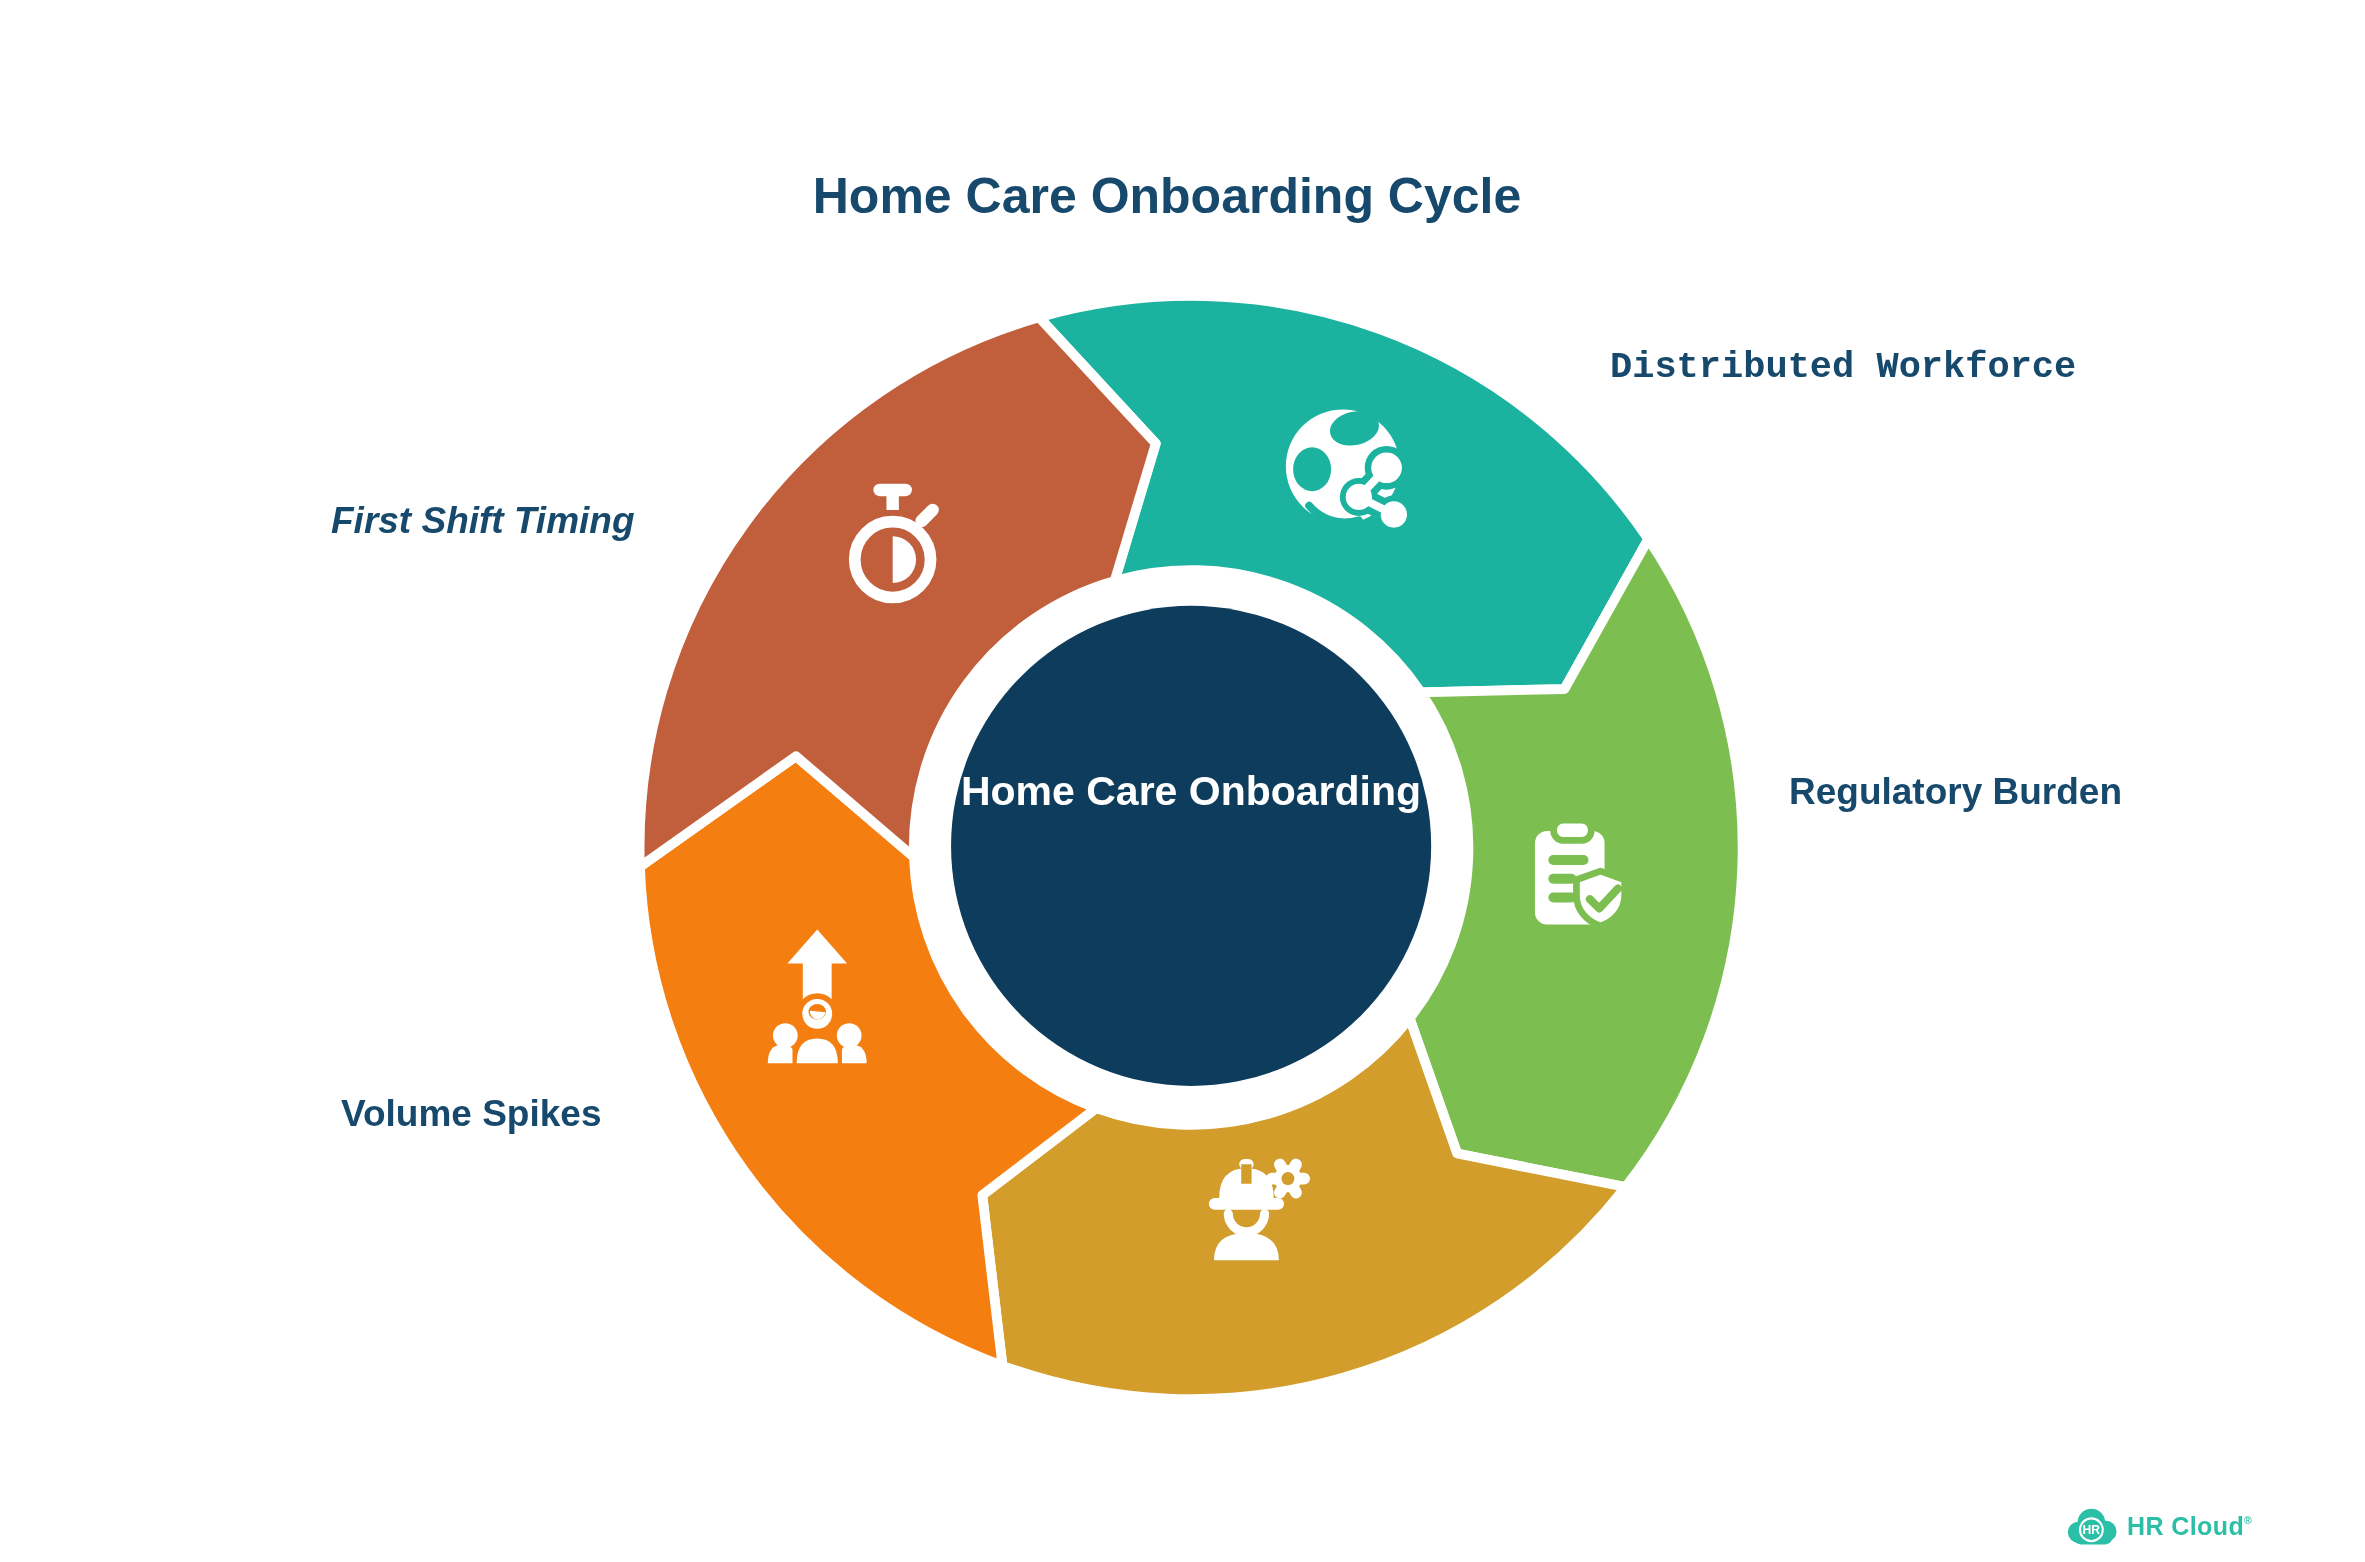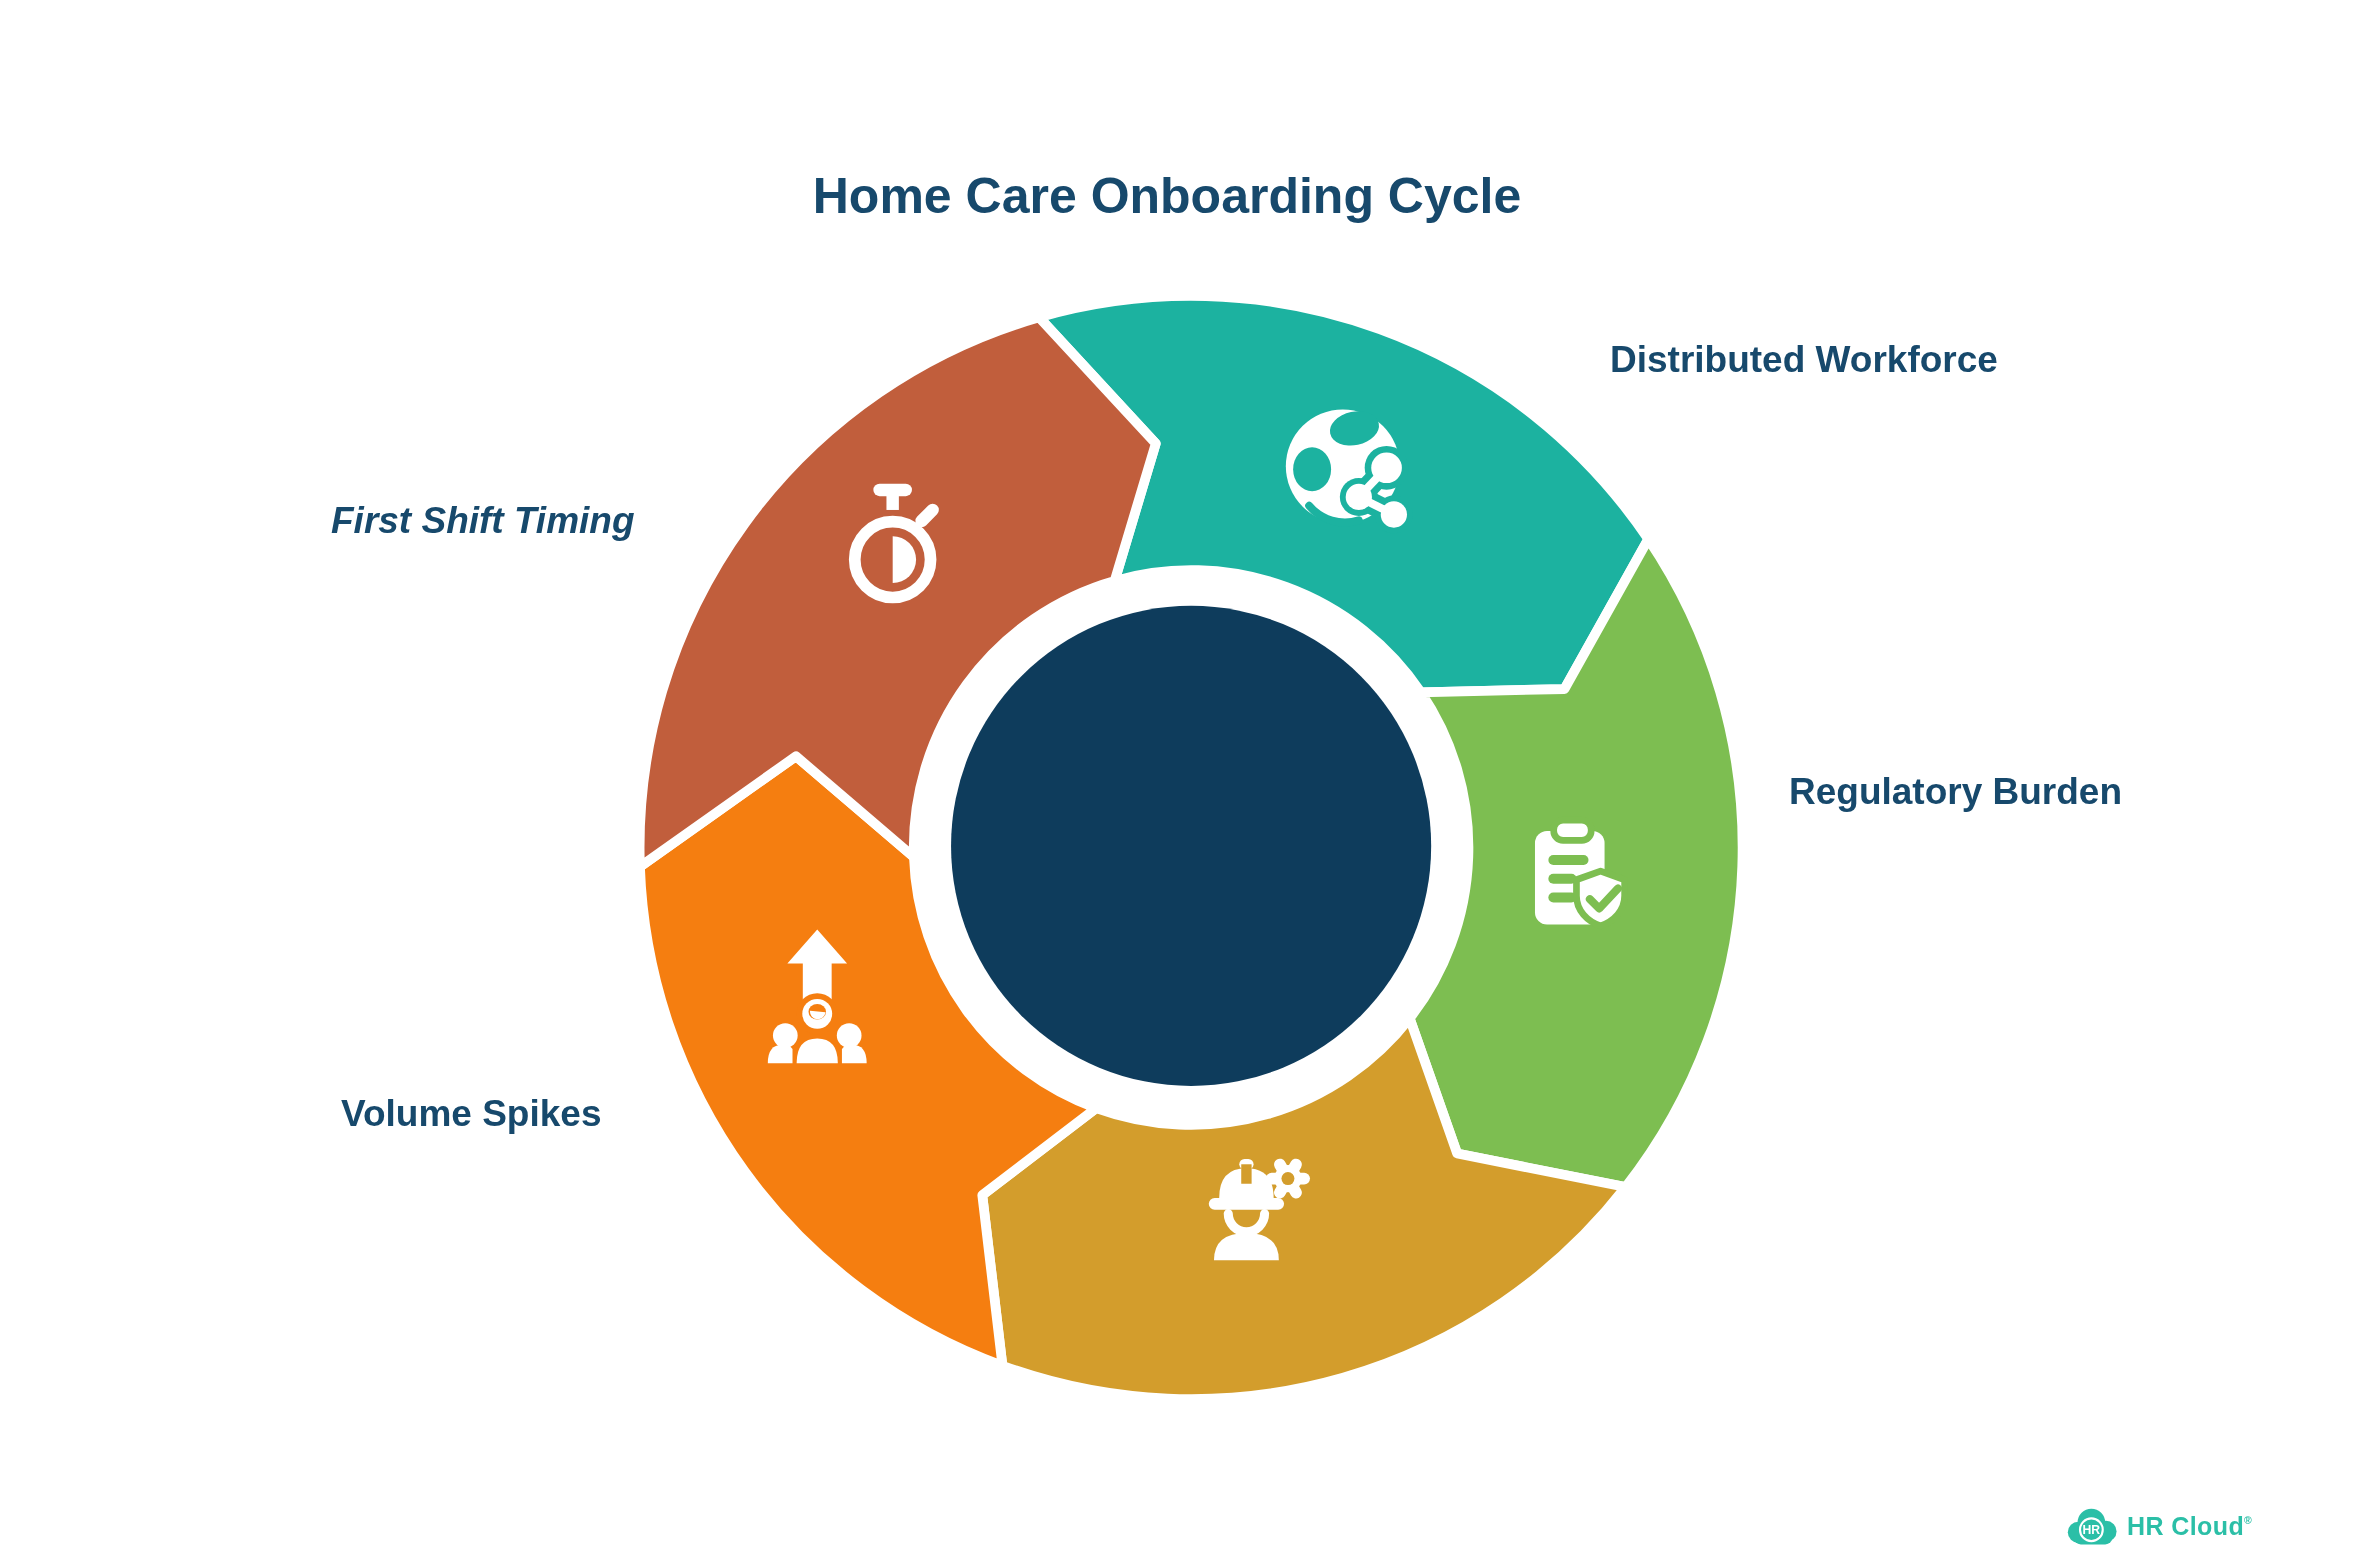--- a/index.html
+++ b/index.html
@@ -13,21 +13,21 @@
   .stage{position:absolute;inset:0;}
   svg.wheel{position:absolute;left:0;top:0;}
   .title{
     position:absolute;left:1167px;top:167px;transform:translateX(-50%);
     font-size:50px;font-weight:700;color:#17496C;white-space:nowrap;
   }
   .seg-label{
     position:absolute;font-size:37px;font-weight:700;color:#17496C;
     white-space:nowrap;line-height:1.1;
   }
-  .lbl-dw{left:1610px;top:340px;}
+  .lbl-dw{left:1610px;top:347px;font-family:Liberation Mono, monospace;}
   .lbl-rb{left:1789px;top:772px;}
   .lbl-rs{left:1597px;top:1376px;}
   .lbl-vs{left:341px;top:1094px;}
   .lbl-fs{left:331px;top:501px;font-style:italic;}
   .center-label{
     position:absolute;left:1191px;top:791px;transform:translate(-50%,-50%);
     font-size:41px;font-weight:700;color:#ffffff;white-space:nowrap;
   }
   .logo{
     position:absolute;left:2067px;top:1507px;
@@ -159,20 +159,21 @@
       <rect x="36" y="2" width="28" height="9" rx="4.5" fill="#ffffff"></rect>
       <rect x="45.5" y="9" width="9" height="12" fill="#ffffff"></rect>
       <line x1="71" y1="29" x2="79" y2="21" stroke="#ffffff" stroke-width="9" stroke-linecap="round"></line>
       <circle cx="50" cy="57" r="27.5" fill="none" stroke="#ffffff" stroke-width="8.5"></circle>
       <path d="M50,40 a17,17 0 0 1 0,34 z" fill="#ffffff"></path>
     </g>
   </svg>
 
   <div class="title">Home Care Onboarding Cycle</div>
 
+  <div class="center-label">Home Care Onboarding</div>
 
   <div class="seg-label lbl-dw">Distributed Workforce</div>
   <div class="seg-label lbl-rb">Regulatory Burden</div>
   <div class="seg-label lbl-vs">Volume Spikes</div>
   <div class="seg-label lbl-fs">First Shift Timing</div>
 
   <div class="logo">
     <svg width="52" height="39" viewBox="0 0 64 48">
       <g fill="#2BBFA7">
         <circle cx="14" cy="31" r="13"></circle>

